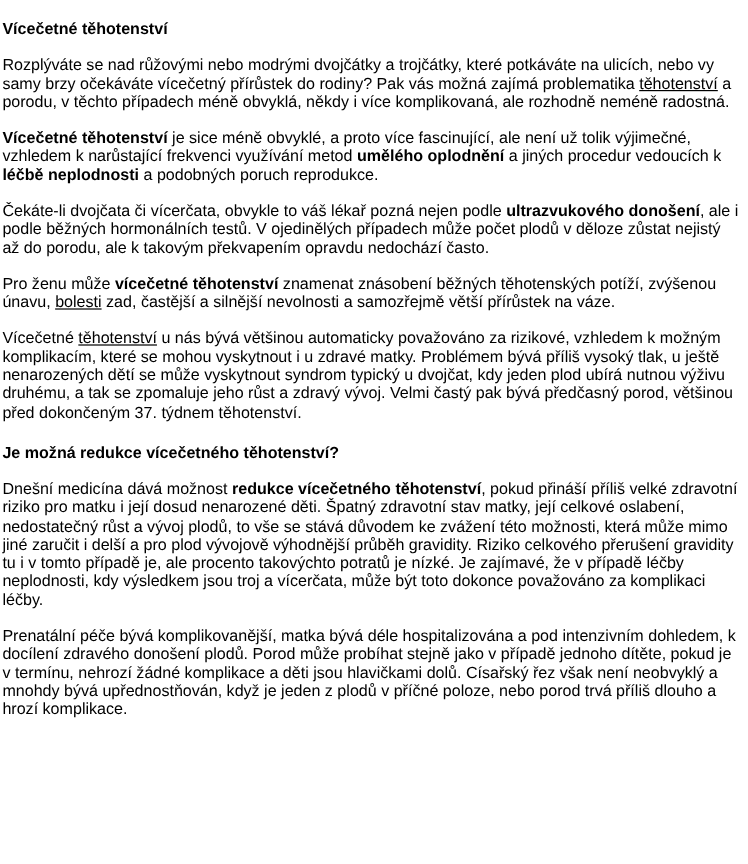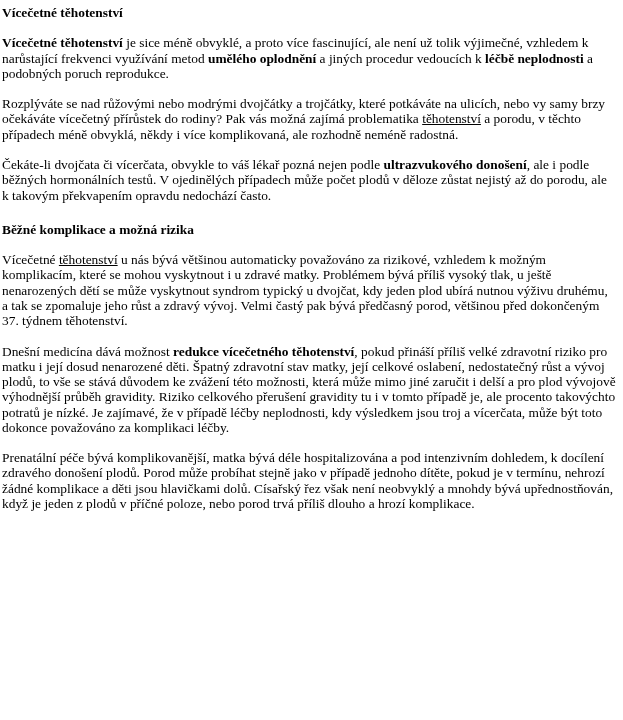--- a/index.html
+++ b/index.html
@@ -1,53 +1,54 @@
 <!DOCTYPE html>
 <html lang="cs"><head>
 <meta charset="utf-8">
 <style>
   html, body { margin: 0; padding: 0; background: #ffffff; }
   .doc {
     width: 623px;
     min-height: 720px;
     box-sizing: border-box;
-    padding: 5px 7px 12px 2px;
+    padding: 16px 7px 12px 2px;
     background: #ffffff;
     color: #000000;
-    font-family: Liberation Serif, serif;
+    font-family: Liberation Sans, sans-serif;
     font-size: 13.4px;
     line-height: 1.14;
   }
   .doc p { margin: 15px 0; }
   .doc p.h { font-weight: 700; margin: 19px 0 15px; }
   .doc section:first-child p.h { margin-top: 0; }
   .b { font-weight: 700; }
   .u { text-decoration: underline; color: #000000; cursor: pointer; }
 </style>
 </head>
 <body>
 
 <main class="doc">
 
   <section>
     <p class="h"><span class="b">Vícečetné těhotenství</span></p>
+    <p><span>Rozplýváte se nad růžovými nebo modrými dvojčátky a trojčátky, které potkáváte na ulicích, nebo vy samy brzy očekáváte vícečetný přírůstek do rodiny? Pak vás možná zajímá problematika </span><span class="u">těhotenství</span><span> a porodu, v těchto případech méně obvyklá, někdy i více komplikovaná, ale rozhodně neméně radostná.</span></p>
     <p><span class="b">Vícečetné těhotenství</span><span> je sice méně obvyklé, a proto více fascinující, ale není už tolik výjimečné, vzhledem k narůstající frekvenci využívání metod </span><span class="b">umělého oplodnění</span><span> a jiných procedur vedoucích k </span><span class="b">léčbě neplodnosti</span><span> a podobných poruch reprodukce.</span></p>
-    <p><span>Rozplýváte se nad růžovými nebo modrými dvojčátky a trojčátky, které potkáváte na ulicích, nebo vy samy brzy očekáváte vícečetný přírůstek do rodiny? Pak vás možná zajímá problematika </span><span class="u">těhotenství</span><span> a porodu, v těchto případech méně obvyklá, někdy i více komplikovaná, ale rozhodně neméně radostná.</span></p>
   </section>
 
   <section>
     <p><span>Čekáte-li dvojčata či vícerčata, obvykle to váš lékař pozná nejen podle </span><span class="b">ultrazvukového donošení</span><span>, ale i podle běžných hormonálních testů. V ojedinělých případech může počet plodů v děloze zůstat nejistý až do porodu, ale k takovým překvapením opravdu nedochází často.</span></p>
+    <p><span>Pro ženu může </span><span class="b">vícečetné těhotenství</span><span> znamenat znásobení běžných těhotenských potíží, zvýšenou únavu, </span><span class="u">bolesti</span><span> zad, častější a silnější nevolnosti a samozřejmě větší přírůstek na váze.</span></p>
   </section>
 
   <section>
-    <p class="h"><span class="b">Běžné komplikace a možná rizika</span></p>
     <p><span>Vícečetné </span><span class="u">těhotenství</span><span> u nás bývá většinou automaticky považováno za rizikové, vzhledem k možným komplikacím, které se mohou vyskytnout i u zdravé matky. Problémem bývá příliš vysoký tlak, u ještě nenarozených dětí se může vyskytnout syndrom typický u dvojčat, kdy jeden plod ubírá nutnou výživu druhému, a tak se zpomaluje jeho růst a zdravý vývoj. Velmi častý pak bývá předčasný porod, většinou před dokončeným 37. týdnem těhotenství.</span></p>
   </section>
 
   <section>
+    <p class="h"><span class="b">Je možná redukce vícečetného těhotenství?</span></p>
     <p><span>Dnešní medicína dává možnost </span><span class="b">redukce vícečetného těhotenství</span><span>, pokud přináší příliš velké zdravotní riziko pro matku i její dosud nenarozené děti. Špatný zdravotní stav matky, její celkové oslabení, nedostatečný růst a vývoj plodů, to vše se stává důvodem ke zvážení této možnosti, která může mimo jiné zaručit i delší a pro plod vývojově výhodnější průběh gravidity. Riziko celkového přerušení gravidity tu i v tomto případě je, ale procento takovýchto potratů je nízké. Je zajímavé, že v případě léčby neplodnosti, kdy výsledkem jsou troj a vícerčata, může být toto dokonce považováno za komplikaci léčby.</span></p>
   </section>
 
   <section>
     <p><span>Prenatální péče bývá komplikovanější, matka bývá déle hospitalizována a pod intenzivním dohledem, k docílení zdravého donošení plodů. Porod může probíhat stejně jako v případě jednoho dítěte, pokud je v termínu, nehrozí žádné komplikace a děti jsou hlavičkami dolů. Císařský řez však není neobvyklý a mnohdy bývá upřednostňován, když je jeden z plodů v příčné poloze, nebo porod trvá příliš dlouho a hrozí komplikace.</span></p>
   </section>
 
 </main>
 
 </body></html>

